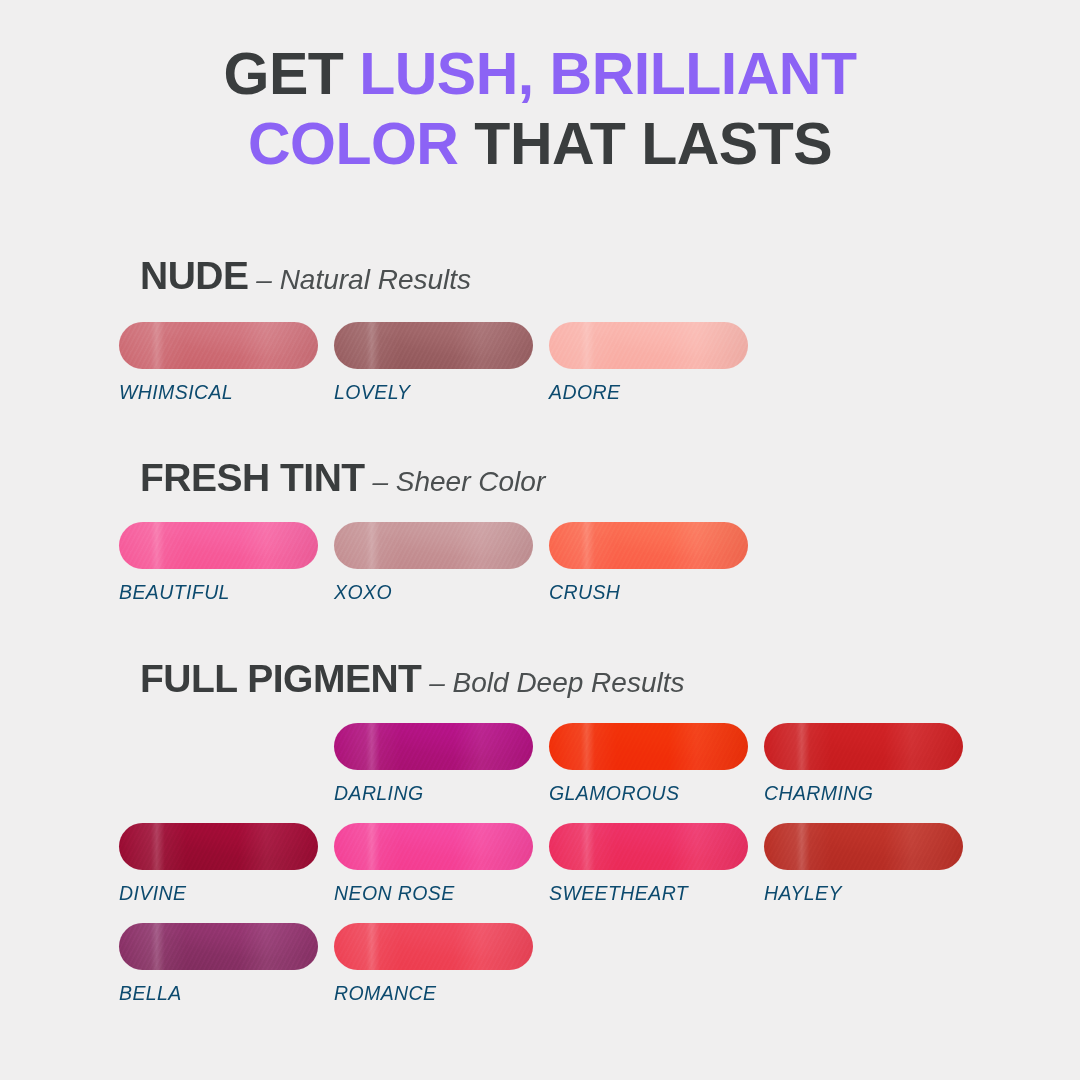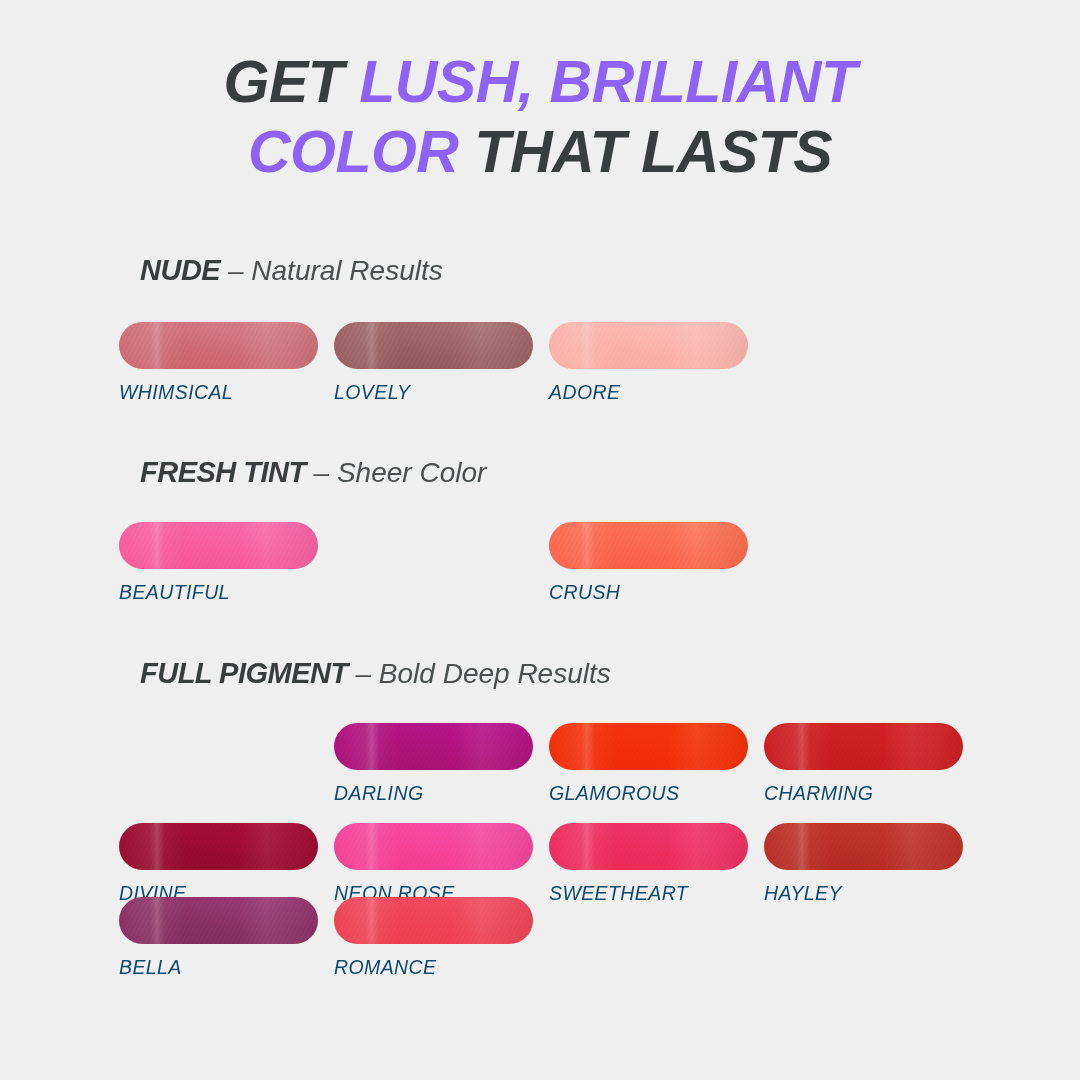--- a/index.html
+++ b/index.html
@@ -13,45 +13,44 @@
 
   #page {
     position:relative;
     width:1080px; height:1080px;
     background:#f0efef;
   }
 
   
   .headline {
     position:absolute;
-    left:0; top:48px;
+    left:0; top:40px;
     width:1080px;
     text-align:center;
     font-weight:700;
-    font-style:italic;
     font-size:59px;
     line-height:1.18;
     letter-spacing:-0.5px;
     color:#3a3d3e;
   }
   .headline .pp { color:#8c63f5; }
   .headline .ln { display:block; white-space:nowrap; }
 
   
   .section { position:absolute; left:0; width:1080px; }
 
   .sec-head {
     position:absolute;
     left:140px;
     white-space:nowrap;
     line-height:1;
   }
   .sec-head .strong {
-    font-weight:700; font-style:italic;
-    font-size:29px;
+    font-weight:700; 
+    font-size:39px;
     letter-spacing:-0.5px;
     color:#3a3d3e;
   }
   .sec-head .light {
     font-weight:300; font-style:italic;
     font-size:28px;
     letter-spacing:0px;
     color:#4b4f50;
   }
 
@@ -142,20 +141,24 @@
         </div>
       </div>
       <div class="section">
         <div class="sec-head" style="top: 458px;"><span class="strong">FRESH TINT</span><span class="light"> – Sheer Color</span></div>
         <div class="rows">
           <div class="row" style="top: 522px;">
             <div class="cell c0">
               <div class="swatch" style="background: rgb(247, 95, 158);"></div>
               <div class="swatch-label">BEAUTIFUL</div>
             </div>
+            <div class="cell c1">
+              <div class="swatch" style="background: rgb(199, 149, 152);"></div>
+              <div class="swatch-label">XOXO</div>
+            </div>
             <div class="cell c2">
               <div class="swatch" style="background: rgb(251, 106, 80);"></div>
               <div class="swatch-label">CRUSH</div>
             </div>
           </div>
         </div>
       </div>
       <div class="section">
         <div class="sec-head" style="top: 659px;"><span class="strong">FULL PIGMENT</span><span class="light"> – Bold Deep Results</span></div>
         <div class="rows">
@@ -184,21 +187,21 @@
             </div>
             <div class="cell c2">
               <div class="swatch" style="background: rgb(237, 47, 98);"></div>
               <div class="swatch-label">SWEETHEART</div>
             </div>
             <div class="cell c3">
               <div class="swatch" style="background: rgb(187, 48, 39);"></div>
               <div class="swatch-label">HAYLEY</div>
             </div>
           </div>
-          <div class="row" style="top: 897px;">
+          <div class="row" style="top: 923px;">
             <div class="cell c0">
               <div class="swatch" style="background: rgb(140, 50, 105);"></div>
               <div class="swatch-label">BELLA</div>
             </div>
             <div class="cell c1">
               <div class="swatch" style="background: rgb(239, 68, 88);"></div>
               <div class="swatch-label">ROMANCE</div>
             </div>
           </div>
         </div>

